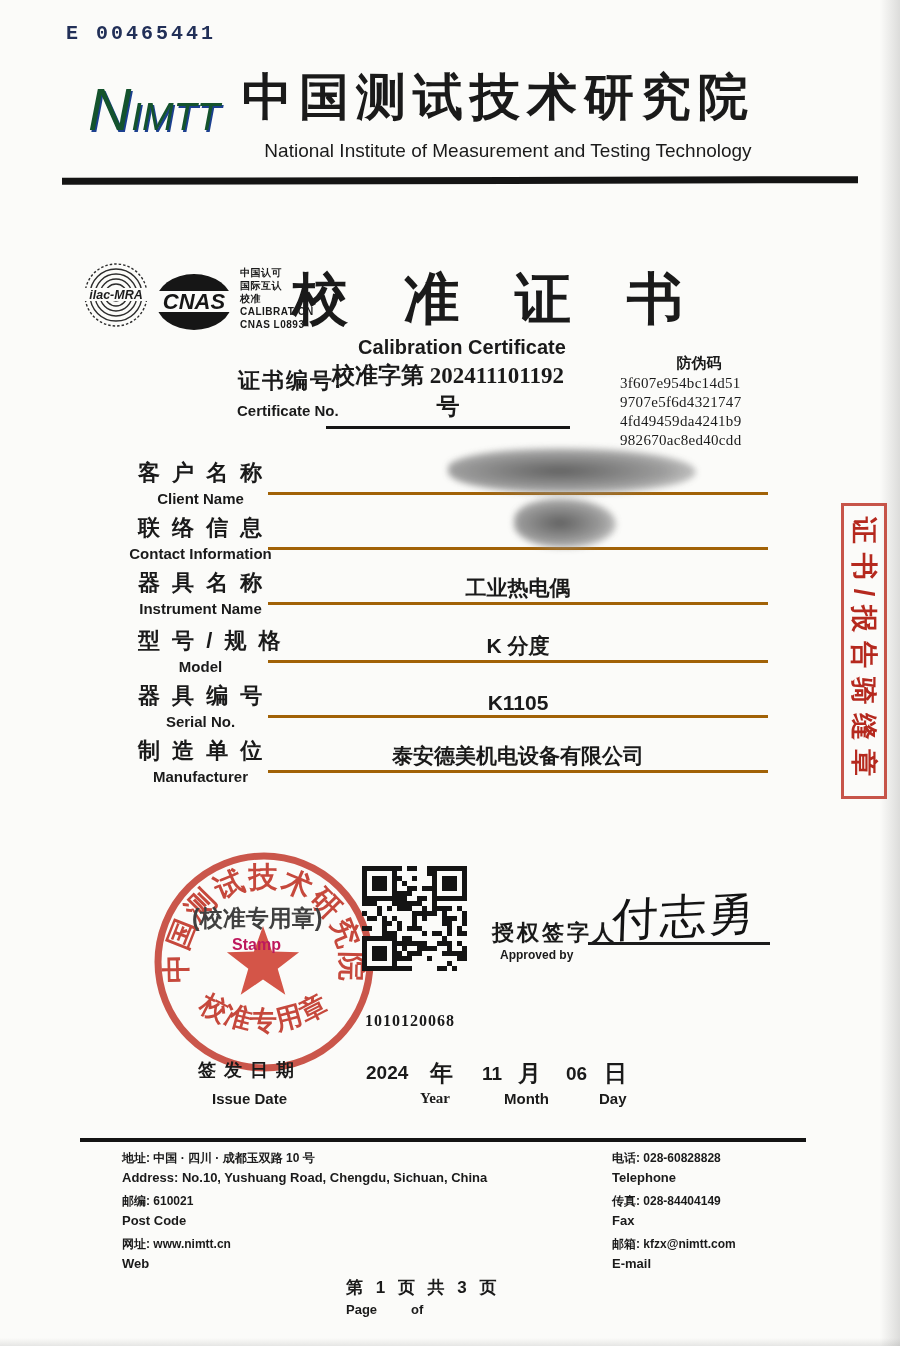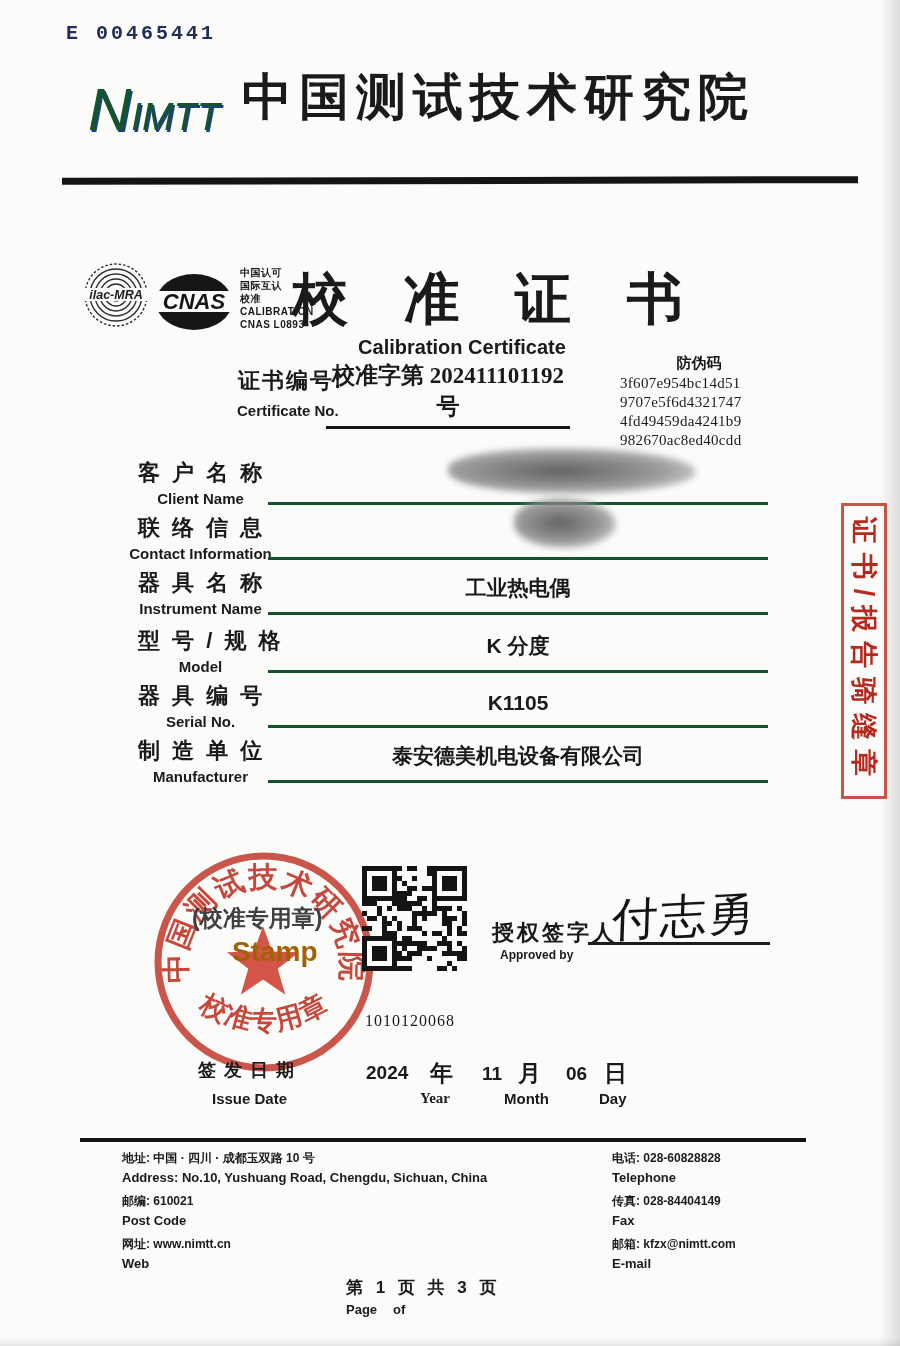--- a/index.html
+++ b/index.html
@@ -44,44 +44,44 @@
   
   .sec{left:620px;top:354px;width:158px;}
   .sec-title{text-align:center;font-size:15px;font-weight:700;margin-bottom:1px;}
   .sec-line{font-family:"Liberation Serif","DejaVu Serif",serif;font-size:15px;line-height:19px;
         letter-spacing:.3px;}
 
   
   .f-row{position:absolute;left:0;width:900px;height:58px;}
   .f-cn{position:absolute;left:138px;top:0;font-size:22px;font-weight:700;white-space:pre;word-spacing:6px;}
   .f-en{position:absolute;left:103px;top:32px;width:195px;text-align:center;font-size:15px;font-weight:700;}
-  .f-line{position:absolute;left:268px;top:-2px;width:500px;height:36px;border-bottom:3px solid #14532d;
+  .f-line{position:absolute;left:268px;top:-2px;width:500px;height:36px;border-bottom:3px solid #a16207;
         display:flex;align-items:flex-end;justify-content:center;font-size:21px;font-weight:600;
-        padding-bottom:10px;}
+        padding-bottom:0;}
   .redact{position:absolute;background:radial-gradient(ellipse at 45% 50%,#474747 0%,#8d8d8d 55%,rgba(160,160,160,.35) 85%,transparent 100%);
         filter:blur(3px);opacity:.85;border-radius:45% 55% 50% 50%;z-index:3;}
   .redact1{left:448px;top:448px;width:248px;height:46px;}
   .redact2{left:514px;top:498px;width:102px;height:50px;}
 
   
   .seam{left:841px;top:503px;width:48px;height:296px;}
   .seam-inner{position:absolute;left:0;top:0;width:296px;height:46px;box-sizing:border-box;
         transform-origin:23px 23px;transform:rotate(90deg);
         border:3px solid rgba(186,44,30,.8);color:#b5291e;font-size:27px;font-weight:700;
         letter-spacing:9px;text-align:center;line-height:40px;white-space:nowrap;}
 
   
   .stampsvg{left:148px;top:846px;width:232px;height:232px;opacity:.93;}
   .stamp-overlay-cn{left:192px;top:903px;font-size:23px;font-weight:700;color:#404040;z-index:1;}
-  .stamp-overlay-en{left:232px;top:936px;font-size:28px;font-weight:700;color:#a16207;z-index:1;}
+  .stamp-overlay-en{left:232px;top:936px;font-size:16px;font-weight:700;color:#be185d;z-index:1;}
 
   
   .qr{left:362px;top:866px;width:105px;height:105px;}
   .qr-num{left:365px;top:1012px;font-family:"Liberation Serif","DejaVu Serif",serif;
-        font-size:16px;font-weight:400;letter-spacing:1px;}
+        font-size:16px;font-weight:700;letter-spacing:1px;}
 
   
   .appr-cn{left:492px;top:918px;font-size:22px;font-weight:700;letter-spacing:3px;}
   .appr-en{left:500px;top:948px;font-size:12px;font-weight:700;}
   .sig-line{left:588px;top:882px;width:182px;height:60px;border-bottom:3px solid #1c1c1c;}
   .sig{left:612px;top:886px;font-size:46px;font-weight:400;color:#141414;
         transform:rotate(-3deg) skewX(-5deg);letter-spacing:2px;}
 
   
   .iss-cn{left:198px;top:1058px;font-size:18px;font-weight:700;letter-spacing:8px;}
@@ -97,33 +97,34 @@
   .rule-bottom{left:80px;top:1138px;width:726px;height:4px;background:#141414;}
   .foot{top:1150px;}
   .foot-left{left:122px;}
   .foot-right{left:612px;}
   .fcn{font-size:12px;font-weight:700;margin-bottom:3px;white-space:nowrap;}
   .fen{font-size:13px;font-weight:600;margin-bottom:8px;white-space:nowrap;}
 
   .pg{left:346px;top:1276px;}
   .pg-cn{font-size:17px;font-weight:700;letter-spacing:4px;}
   .pg-en{font-size:13px;font-weight:700;margin-top:3px;}
-  .pg-en .of{margin-left:16px;}
+  .pg-en .of{margin-left:34px;}
 </style>
 </head>
 <body>
 
 <div id="page">
   <div class="scan-right"></div>
   <div class="scan-bottom"></div>
 
   <div class="abs serial">E 00465441</div>
 
   <div class="abs nimtt"><span class="big">N</span><span class="small">IMTT</span></div>
   <div class="abs org-cn">中国测试技术研究院</div>
+  <div class="abs org-en">National Institute of Measurement and Testing Technology</div>
   <div class="abs rule-top"></div>
 
   <svg class="abs ilac" viewBox="0 0 68 70">
     <g stroke="#2c2c2c" fill="none" stroke-width="1.4">
       <circle cx="34" cy="35" r="31" stroke-dasharray="2.5 2"></circle>
       <circle cx="34" cy="35" r="26"></circle>
         <circle cx="34" cy="35" r="21"></circle>
       <circle cx="34" cy="35" r="16"></circle>
         <circle cx="34" cy="35" r="11"></circle>
         <circle cx="34" cy="35" r="6"></circle>

